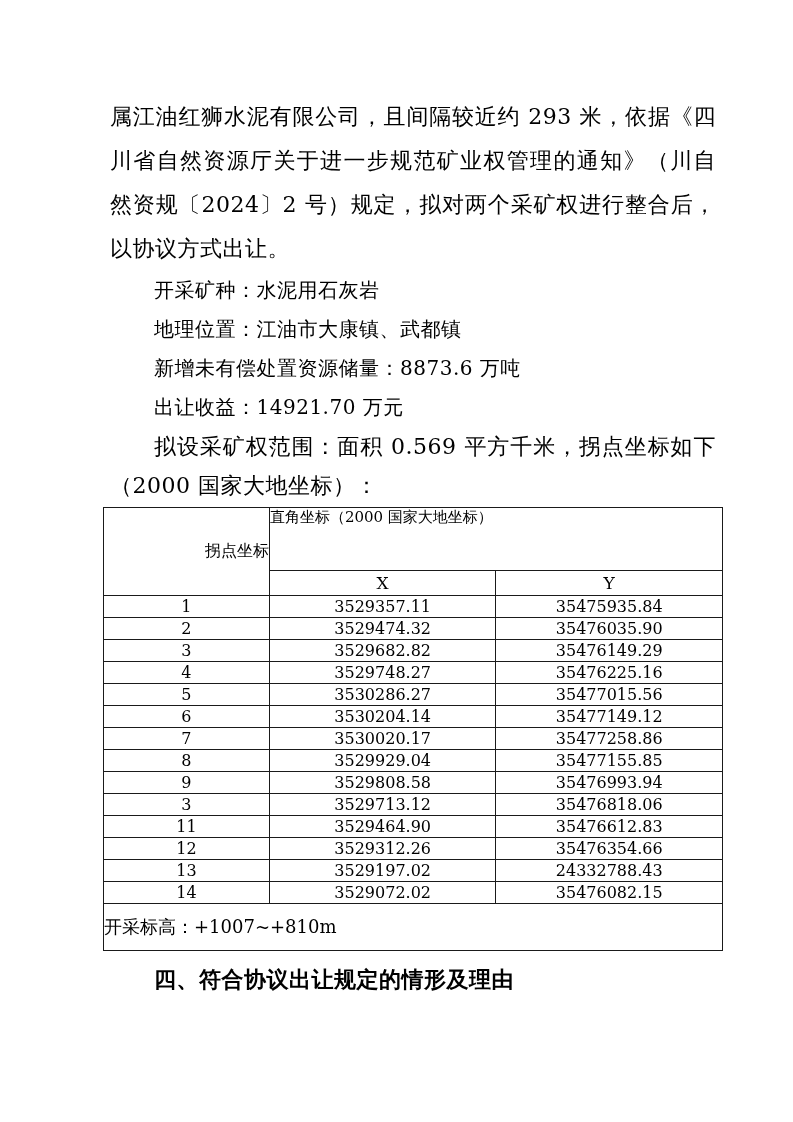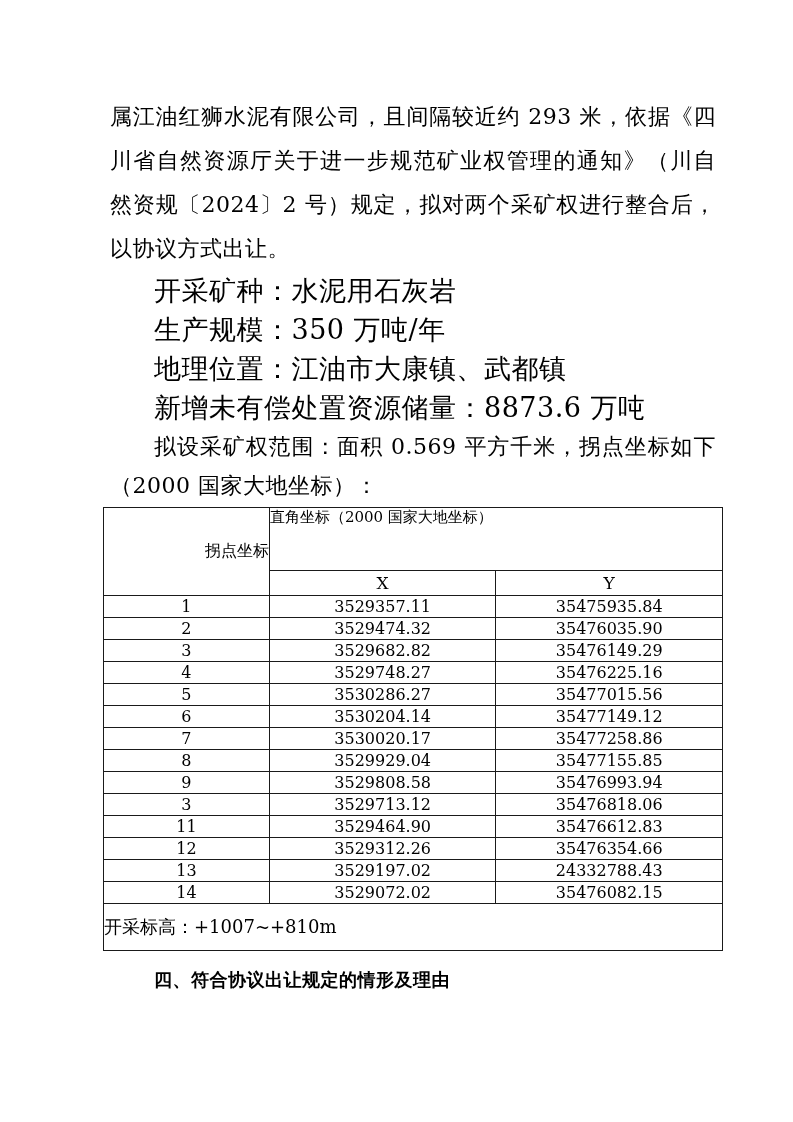--- a/index.html
+++ b/index.html
@@ -30,21 +30,21 @@
   .intro {
     line-height: 44px;
     text-align: justify;
     text-justify: inter-ideograph;
   }
   .detail-list {
     margin: 0;
   }
   .detail-line {
     margin: 0 7px;
-    font-size: 27px;
+    font-size: 20px;
     line-height: 39px;
     padding-left: 44px;
     letter-spacing: 0.5px;
     white-space: nowrap;
   }
   .range-para {
     line-height: 39px;
     text-indent: 44px;
     text-align: justify;
     text-justify: inter-ideograph;
@@ -95,37 +95,37 @@
     height: 46px;
     font-size: 18px;
     text-align: left;
     vertical-align: middle;
   }
   h2.section-heading {
     margin: 14px 7px 0 7px;
     padding-left: 44px;
     font-family: "DejaVu Sans", "Liberation Sans", sans-serif;
     font-weight: bold;
-    font-size: 18px;
+    font-size: 22px;
     line-height: 30px;
     letter-spacing: 0.5px;
   }
 </style>
 </head>
 <body>
 
 <div class="page">
 
   <p class="body-text intro">属江油红狮水泥有限公司，且间隔较近约 293 米，依据《四川省自然资源厅关于进一步规范矿业权管理的通知》（川自然资规〔2024〕2 号）规定，拟对两个采矿权进行整合后，以协议方式出让。</p>
 
   <div class="detail-list">
     <p class="detail-line">开采矿种：水泥用石灰岩</p>
-    <p class="detail-line">生产规模：350 万吨/年</p>
     <p class="detail-line">地理位置：江油市大康镇、武都镇</p>
     <p class="detail-line">新增未有偿处置资源储量：8873.6 万吨</p>
+    <p class="detail-line">出让收益：14921.70 万元</p>
   </div>
 
   <p class="body-text range-para">拟设采矿权范围：面积 0.569 平方千米，拐点坐标如下（2000 国家大地坐标）：</p>
 
   <table class="coords">
     <colgroup>
       <col class="c1">
         <col class="c2">
         <col class="c3">
     </colgroup>

